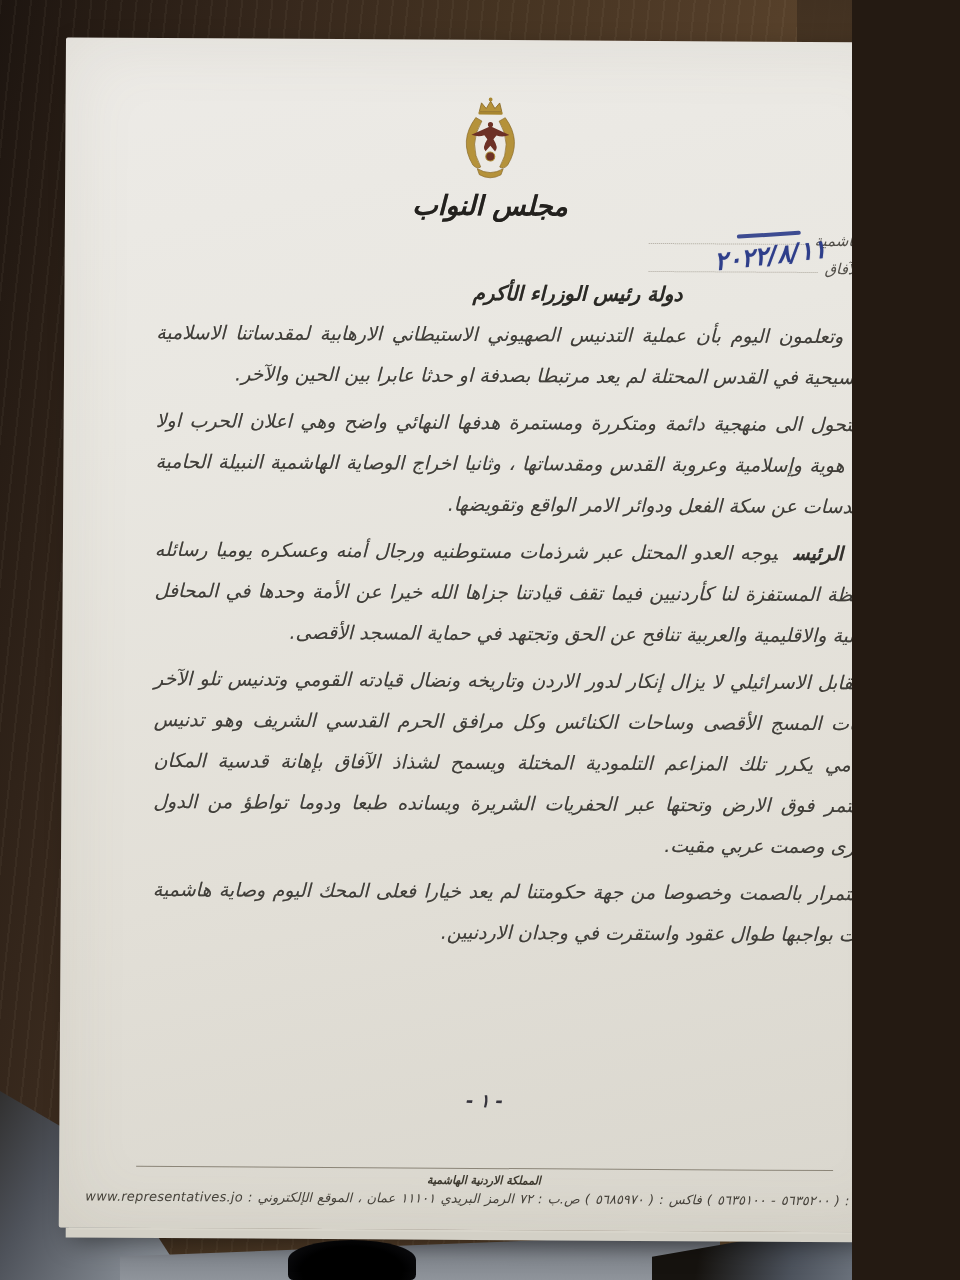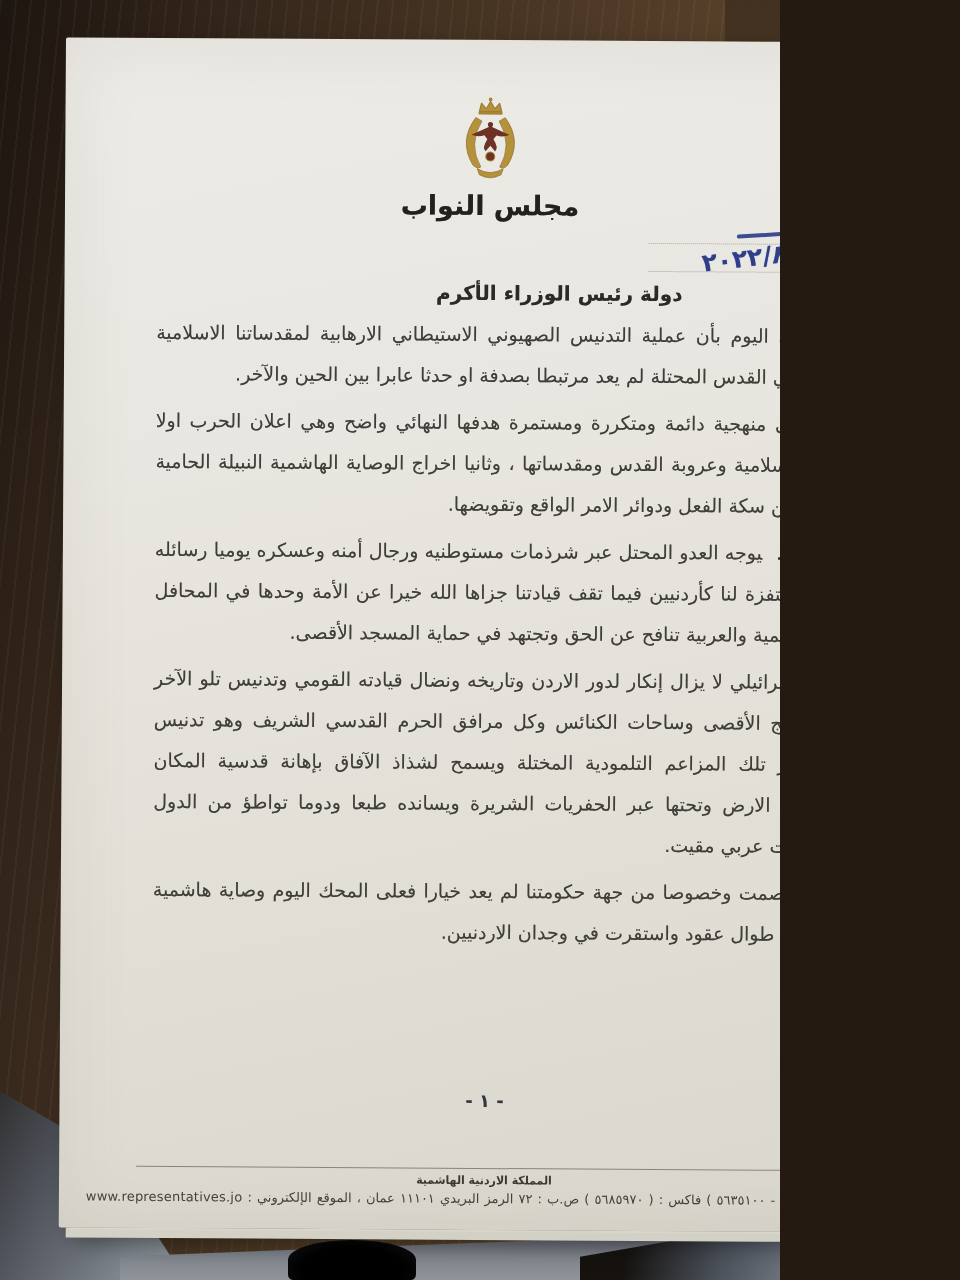--- a/index.html
+++ b/index.html
@@ -1,18 +1,18 @@
 <!DOCTYPE html>
 <html><head>
 <meta charset="utf-8">
 <style>
   html,body{margin:0;padding:0;}
   body{width:960px;height:1280px;overflow:hidden;background:#241a12;
        font-family:"DejaVu Sans",sans-serif;}
-  .scene{position:relative;width:780px;height:1280px;overflow:hidden;}
+  .scene{position:relative;width:852px;height:1280px;overflow:hidden;font-style:italic;}
 
   
   .wood{position:absolute;inset:0;
     background:linear-gradient(104deg,#1d1510 0%,#281d15 10%,#38291d 26%,
       #463422 44%,#513c28 60%,#5b442c 74%,#684e31 88%,#6f5434 100%);}
   .wood::before{content:"";position:absolute;inset:0;
     background:repeating-linear-gradient(96deg,rgba(255,240,210,.04) 0 2px,
       rgba(0,0,0,0) 2px 15px);}
   .wood-right{position:absolute;right:0;top:0;width:55px;height:100%;
     background:linear-gradient(180deg,#3f2f20 0%,#5c4429 25%,#7a5b3b 50%,

